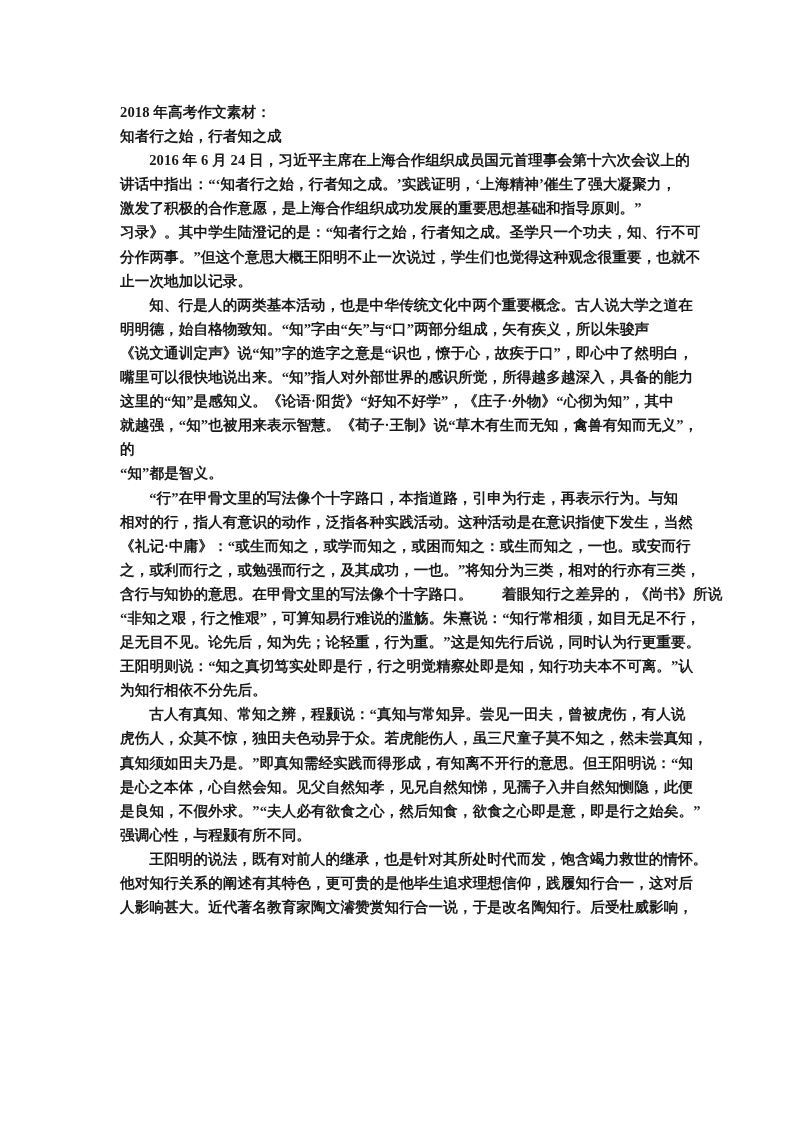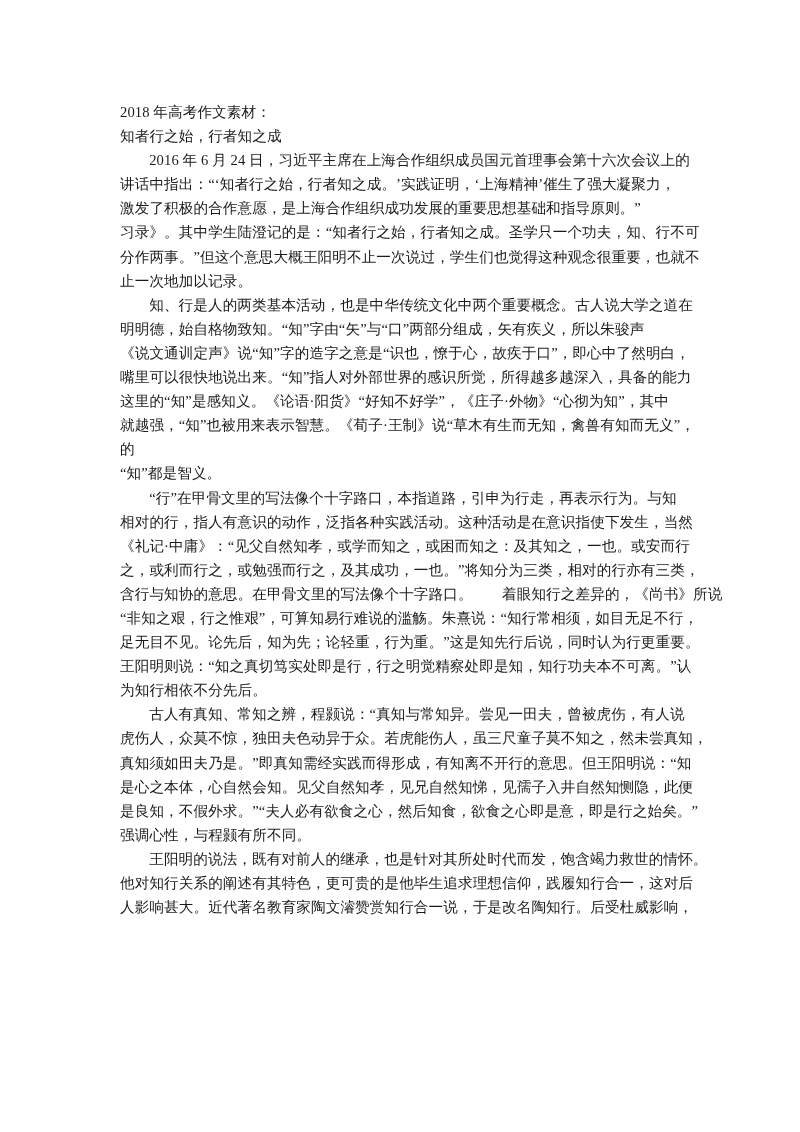--- a/index.html
+++ b/index.html
@@ -15,20 +15,21 @@
     box-sizing: border-box;
     padding: 100px 110px 0 120px;
     overflow: hidden;
     font-family: "Liberation Serif", "DejaVu Serif", serif;
     font-size: 14.6px;
     line-height: 24.1px;
     color: #1a1a1a;
   }
   .doc-body {
     width: 568px;
+    font-weight: bold;
   }
   .line {
     white-space: pre;
     height: 24.1px;
     letter-spacing: 0.1px;
   }
   .indent {
     text-indent: 2em;
   }
 </style>
@@ -49,21 +50,21 @@
         <div class="line indent">知、行是人的两类基本活动，也是中华传统文化中两个重要概念。古人说大学之道在</div>
         <div class="line">明明德，始自格物致知。“知”字由“矢”与“口”两部分组成，矢有疾义，所以朱骏声</div>
         <div class="line">《说文通训定声》说“知”字的造字之意是“识也，憭于心，故疾于口”，即心中了然明白，</div>
         <div class="line">嘴里可以很快地说出来。“知”指人对外部世界的感识所觉，所得越多越深入，具备的能力</div>
         <div class="line">这里的“知”是感知义。《论语·阳货》“好知不好学”，《庄子·外物》“心彻为知”，其中</div>
         <div class="line">就越强，“知”也被用来表示智慧。《荀子·王制》说“草木有生而无知，禽兽有知而无义”，</div>
         <div class="line">的</div>
         <div class="line">“知”都是智义。</div>
         <div class="line indent">“行”在甲骨文里的写法像个十字路口，本指道路，引申为行走，再表示行为。与知</div>
         <div class="line">相对的行，指人有意识的动作，泛指各种实践活动。这种活动是在意识指使下发生，当然</div>
-        <div class="line">《礼记·中庸》：“见父自然知孝，或学而知之，或困而知之：及其知之，一也。或安而行</div>
+        <div class="line">《礼记·中庸》：“或生而知之，或学而知之，或困而知之：或生而知之，一也。或安而行</div>
         <div class="line">之，或利而行之，或勉强而行之，及其成功，一也。”将知分为三类，相对的行亦有三类，</div>
         <div class="line">含行与知协的意思。在甲骨文里的写法像个十字路口。　　着眼知行之差异的，《尚书》所说</div>
         <div class="line">“非知之艰，行之惟艰”，可算知易行难说的滥觞。朱熹说：“知行常相须，如目无足不行，</div>
         <div class="line">足无目不见。论先后，知为先；论轻重，行为重。”这是知先行后说，同时认为行更重要。</div>
         <div class="line">王阳明则说：“知之真切笃实处即是行，行之明觉精察处即是知，知行功夫本不可离。”认</div>
         <div class="line">为知行相依不分先后。</div>
         <div class="line indent">古人有真知、常知之辨，程颢说：“真知与常知异。尝见一田夫，曾被虎伤，有人说</div>
         <div class="line">虎伤人，众莫不惊，独田夫色动异于众。若虎能伤人，虽三尺童子莫不知之，然未尝真知，</div>
         <div class="line">真知须如田夫乃是。”即真知需经实践而得形成，有知离不开行的意思。但王阳明说：“知</div>
         <div class="line">是心之本体，心自然会知。见父自然知孝，见兄自然知悌，见孺子入井自然知恻隐，此便</div>

